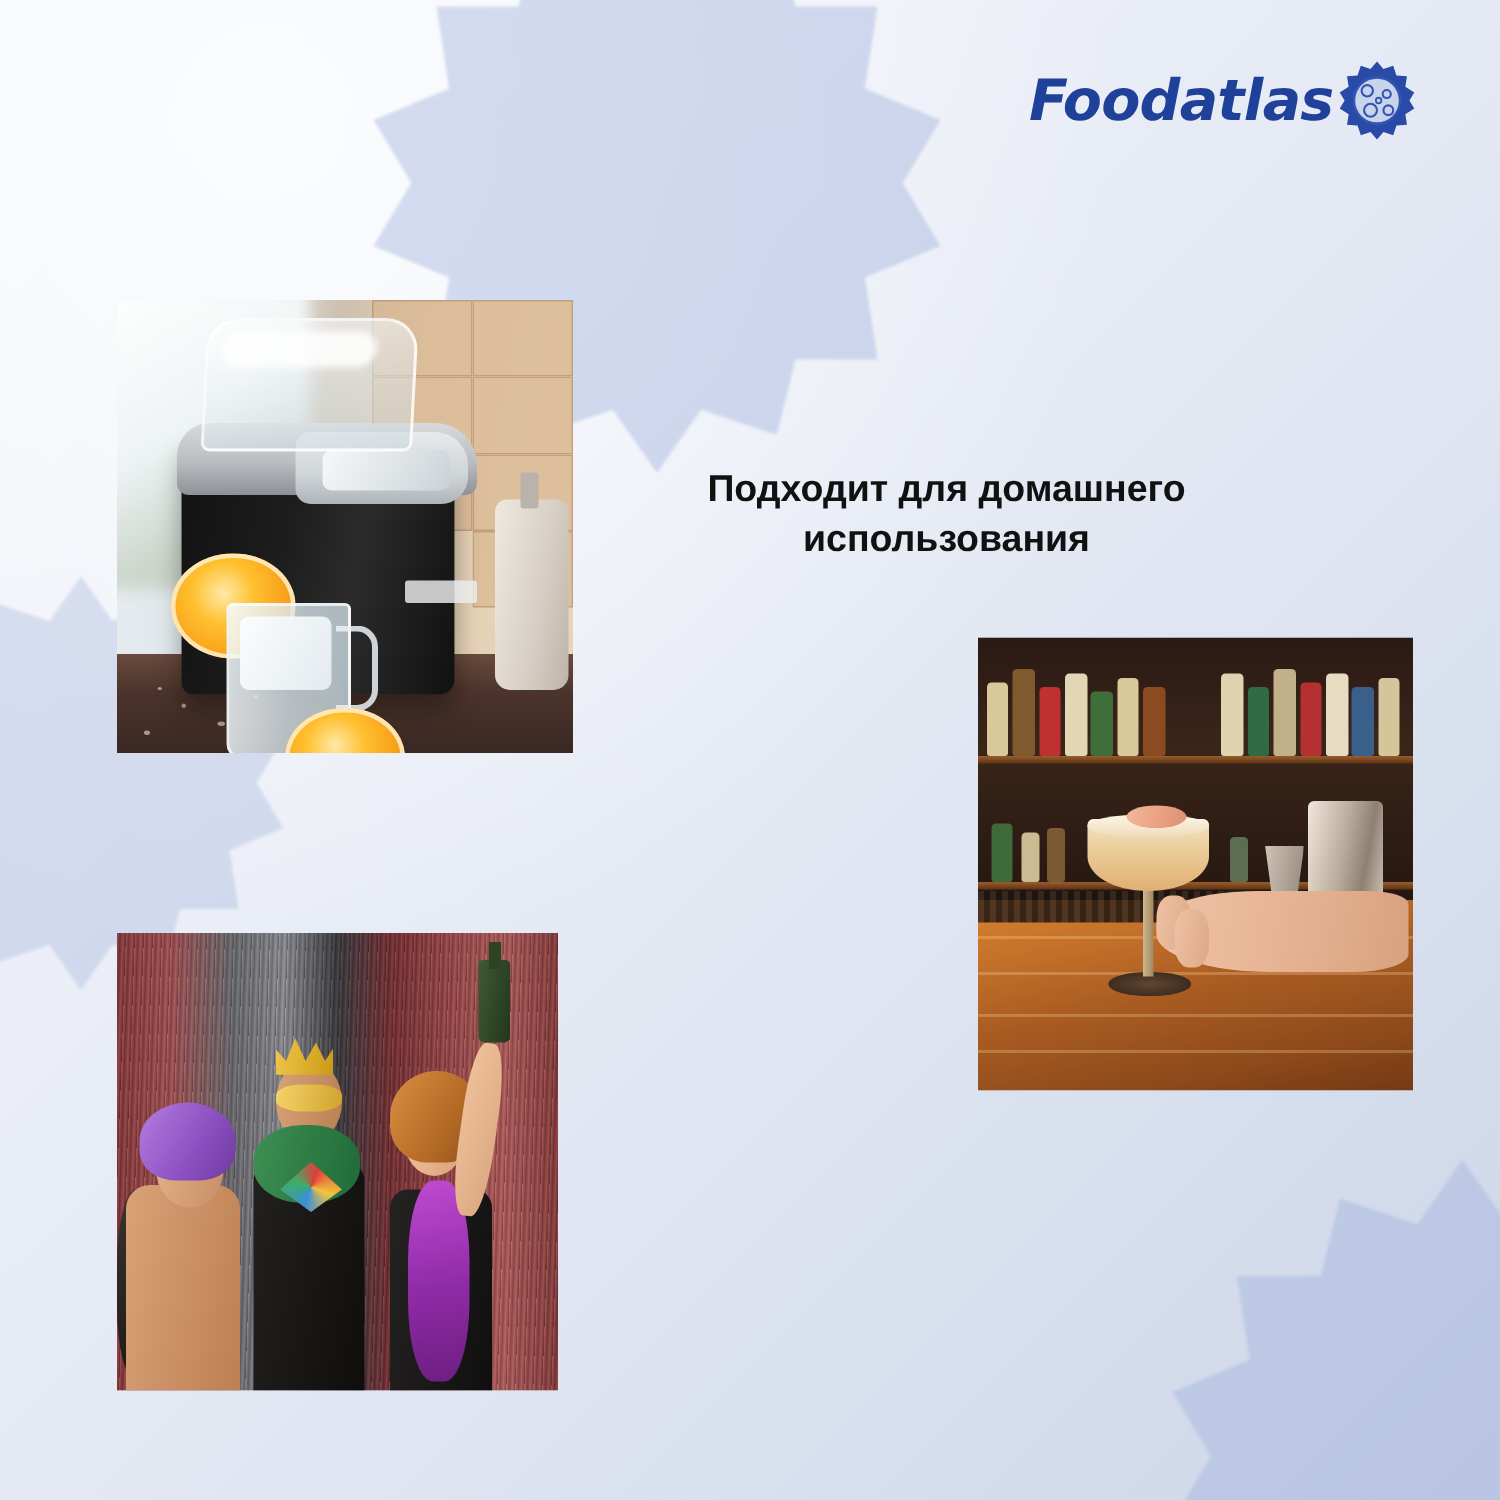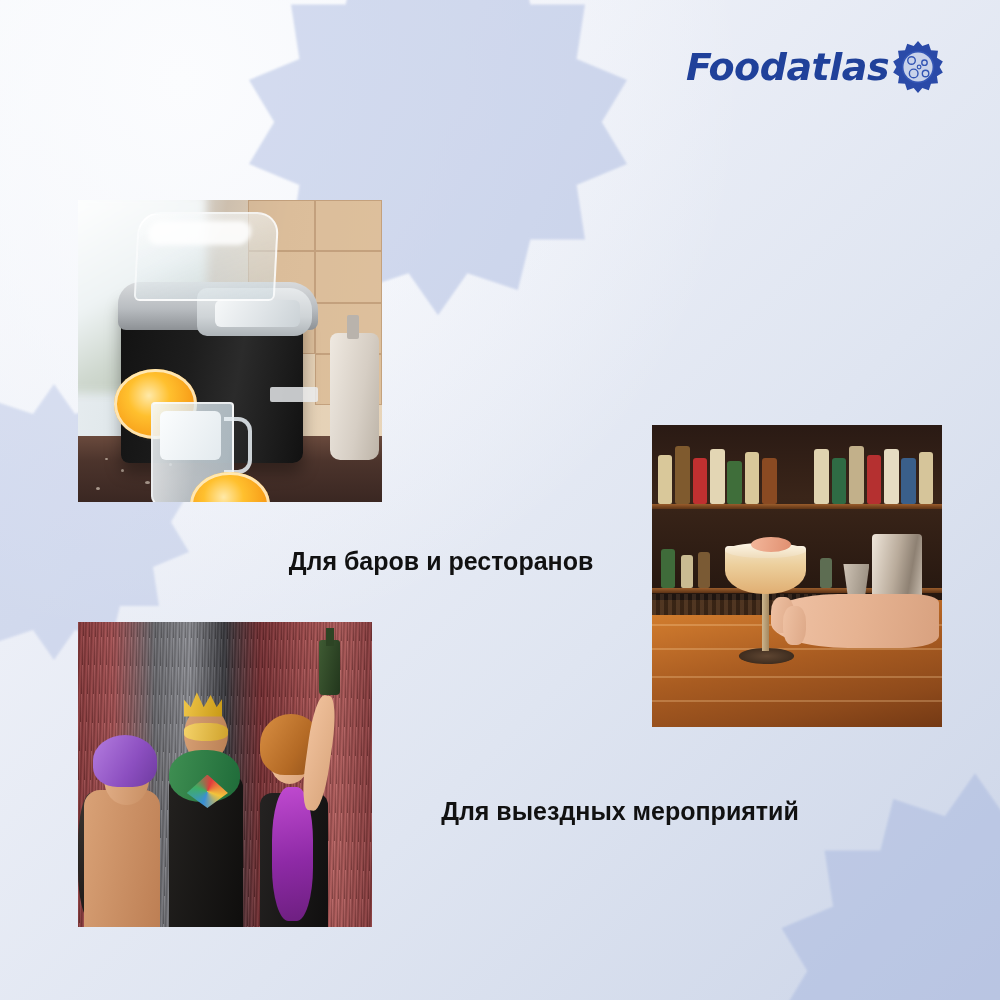--- a/index.html
+++ b/index.html
@@ -247,20 +247,21 @@
       <div class="lyr im-vent"></div>
       <div class="lyr im-brand"></div>
       <div class="lyr im-orange im-orange1"></div>
       <div class="lyr im-jar"></div>
       <div class="lyr im-jar-ice"></div>
       <div class="lyr im-jar-handle"></div>
       <div class="lyr im-orange im-orange2"></div>
     </div>
   </div>
 
+  <div class="caption" id="caption-home">Подходит для домашнего использования</div>
 
   <div class="photo" id="photo-bar">
     <div class="scene">
       <div class="lyr bar-back"></div>
       <div class="bar-bottle" style="left:2%;bottom:74%;width:5%;height:16%;background:#d9c89a"></div>
       <div class="bar-bottle" style="left:8%;bottom:74%;width:5%;height:19%;background:#7f5a2e"></div>
       <div class="bar-bottle" style="left:14%;bottom:74%;width:5%;height:15%;background:#c03030"></div>
       <div class="bar-bottle" style="left:20%;bottom:74%;width:5%;height:18%;background:#e3d6b4"></div>
       <div class="bar-bottle" style="left:26%;bottom:74%;width:5%;height:14%;background:#3f6e3a"></div>
       <div class="bar-bottle" style="left:32%;bottom:74%;width:5%;height:17%;background:#d9c89a"></div>
@@ -290,21 +291,20 @@
       <div class="lyr bar-stem"></div>
       <div class="lyr bar-hand"></div>
       <div class="bar-finger" style="left:41%;top:57%;width:8%;height:12%"></div>
       <div class="bar-finger" style="left:45%;top:60%;width:8%;height:13%"></div>
       <div class="lyr bar-glass-bowl"></div>
       <div class="lyr bar-foam"></div>
       <div class="lyr bar-garnish"></div>
     </div>
   </div>
 
-  <div class="caption" id="caption-bar">Для баров и ресторанов</div>
 
   <div class="photo" id="photo-party">
     <div class="scene">
       <div class="lyr pt-bg"></div>
       <div class="lyr pt-fig pt-p1-boa"></div>
       <div class="lyr pt-fig pt-p1-body"></div>
       <div class="lyr pt-fig pt-p1-head"></div>
       <div class="lyr pt-fig pt-p1-wig"></div>
       <div class="lyr pt-fig pt-p2-body"></div>
       <div class="lyr pt-fig pt-p2-head"></div>
@@ -316,15 +316,14 @@
       <div class="lyr pt-fig pt-p3-head"></div>
       <div class="lyr pt-fig pt-p3-mask"></div>
       <div class="lyr pt-fig pt-p3-hair"></div>
       <div class="lyr pt-fig pt-p3-boa"></div>
       <div class="lyr pt-fig pt-p3-arm"></div>
       <div class="lyr pt-fig pt-bottle"></div>
       <div class="lyr pt-fig pt-bottle-neck"></div>
     </div>
   </div>
 
-  <div class="caption" id="caption-events">Для выездных мероприятий</div>
 
 </div>
 
 </body></html>

